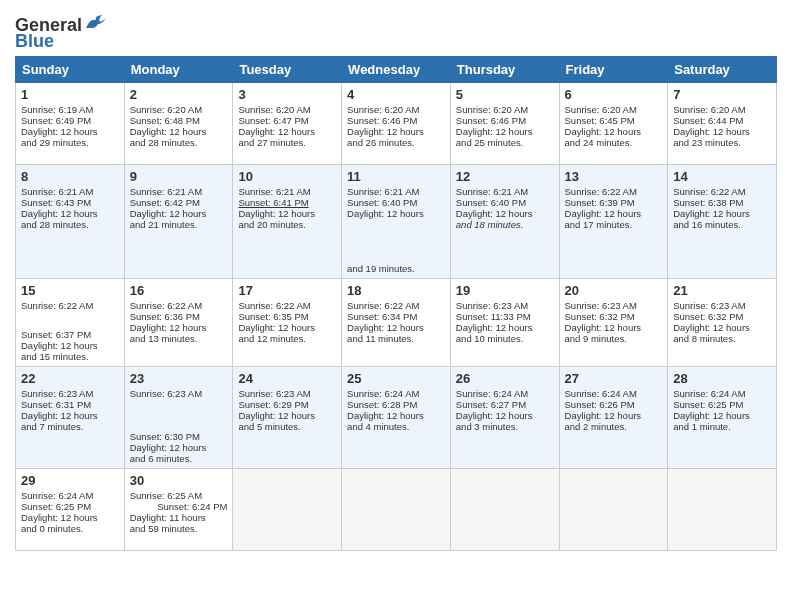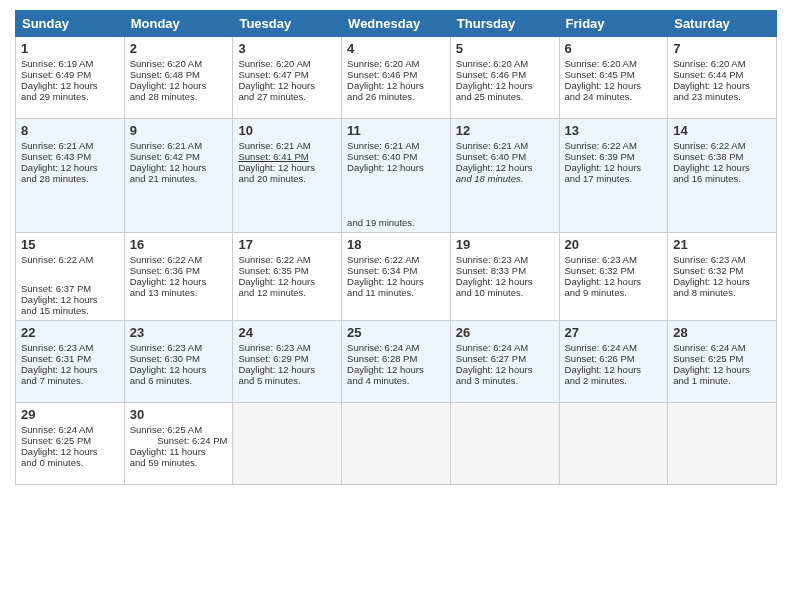--- a/index.html
+++ b/index.html
@@ -88,20 +88,37 @@
       background-color: #eaeaea;
     }
     tr:nth-child(odd) td.cell-empty {
       background-color: #f5f5f5;
     }
   </style>
 </head>
 <body>
 
 <div class="page">
+  <div class="header">
+    <div class="logo">
+      <div style="display:flex;align-items:center;">
+        <span class="logo-text">
+          <span>General</span>
+        </span>
+        <svg width="22" height="18" viewBox="0 0 22 18" style="margin-left:2px;margin-top:-4px;">
+          <path d="M2 14 Q6 4 12 6 Q10 2 18 1 Q14 5 16 8 Q20 6 22 4 Q18 10 14 10 Q12 14 8 14 Z" fill="#2c6fad"></path>
+        </svg>
+      </div>
+      <span style="font-size:18px;font-weight:bold;color:#2c6fad;line-height:1;margin-top:-2px;">Blue</span>
+    </div>
+    <div class="title-area">
+      <div class="month-title"></div>
+      <div class="location"></div>
+    </div>
+  </div>
 
   <table>
     <thead>
       <tr id="header-row">
           <th>Sunday</th>
           <th>Monday</th>
           <th>Tuesday</th>
           <th>Wednesday</th>
           <th>Thursday</th>
           <th>Friday</th>
@@ -236,21 +253,21 @@
           <td>
             <span class="day-num">18</span>
             <span style="display: block;">Sunrise: 6:22 AM</span>
             <span style="display: block;">Sunset: 6:34 PM</span>
             <span style="display: block;">Daylight: 12 hours</span>
             <span style="display: block;">and 11 minutes.</span>
           </td>
           <td>
             <span class="day-num">19</span>
             <span style="display: block;">Sunrise: 6:23 AM</span>
-            <span style="display: block;">Sunset: 8:33 PM</span>
+            <span style="display: block;">Sunset: 11:33 PM</span>
             <span style="display: block;">Daylight: 12 hours</span>
             <span style="display: block;">and 10 minutes.</span>
           </td>
           <td>
             <span class="day-num">20</span>
             <span style="display: block;">Sunrise: 6:23 AM</span>
             <span style="display: block;">Sunset: 6:32 PM</span>
             <span style="display: block;">Daylight: 12 hours</span>
             <span style="display: block;">and 9 minutes.</span>
           </td>
@@ -266,21 +283,21 @@
           <td>
             <span class="day-num">22</span>
             <span style="display: block;">Sunrise: 6:23 AM</span>
             <span style="display: block;">Sunset: 6:31 PM</span>
             <span style="display: block;">Daylight: 12 hours</span>
             <span style="display: block;">and 7 minutes.</span>
           </td>
           <td>
             <span class="day-num">23</span>
             <span style="display: block;">Sunrise: 6:23 AM</span>
-            <span style="display: block;">Sunset: 6:30 PM</span>
+            <span style="display: block; margin-top: 32px;">Sunset: 6:30 PM</span>
             <span style="display: block;">Daylight: 12 hours</span>
             <span style="display: block;">and 6 minutes.</span>
           </td>
           <td>
             <span class="day-num">24</span>
             <span style="display: block;">Sunrise: 6:23 AM</span>
             <span style="display: block;">Sunset: 6:29 PM</span>
             <span style="display: block;">Daylight: 12 hours</span>
             <span style="display: block;">and 5 minutes.</span>
           </td>

